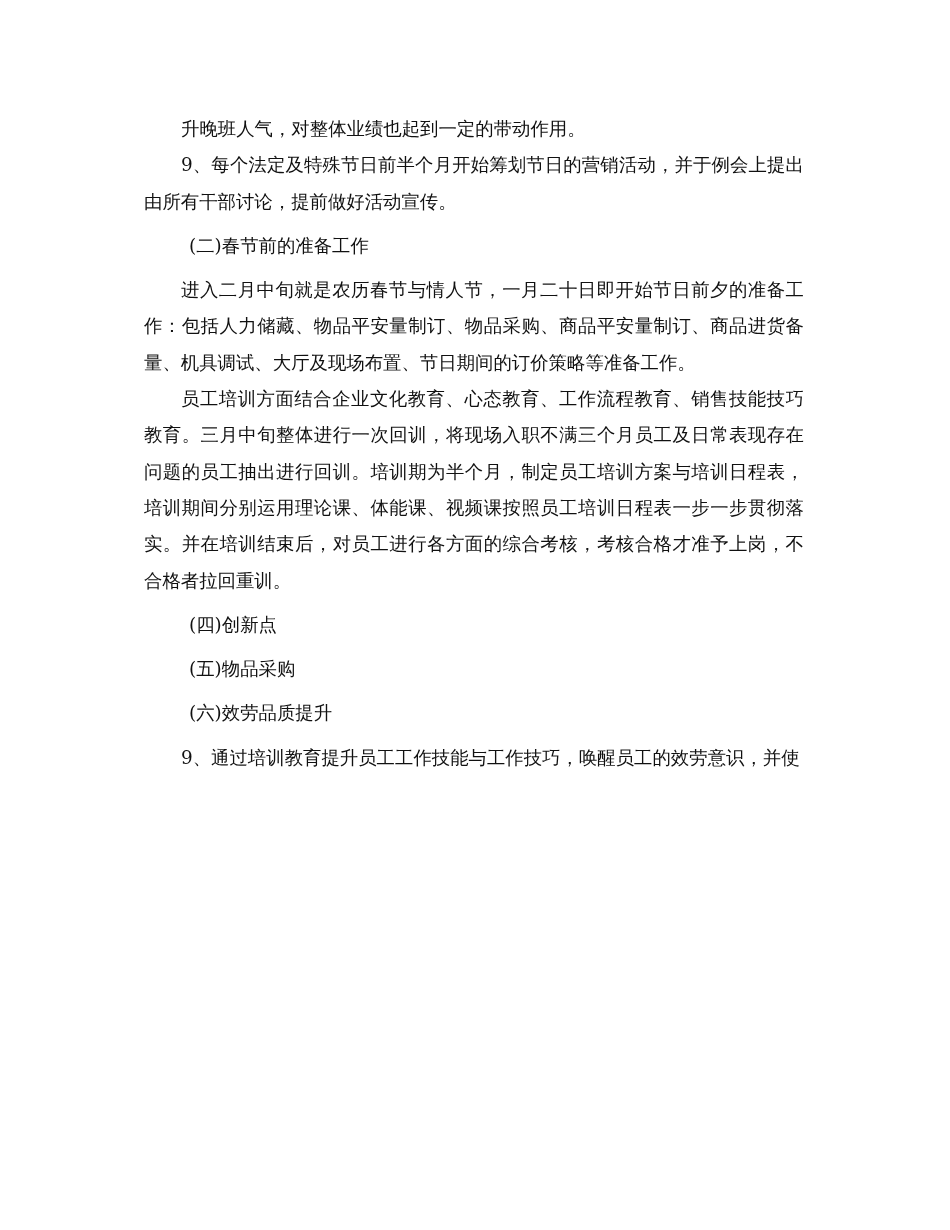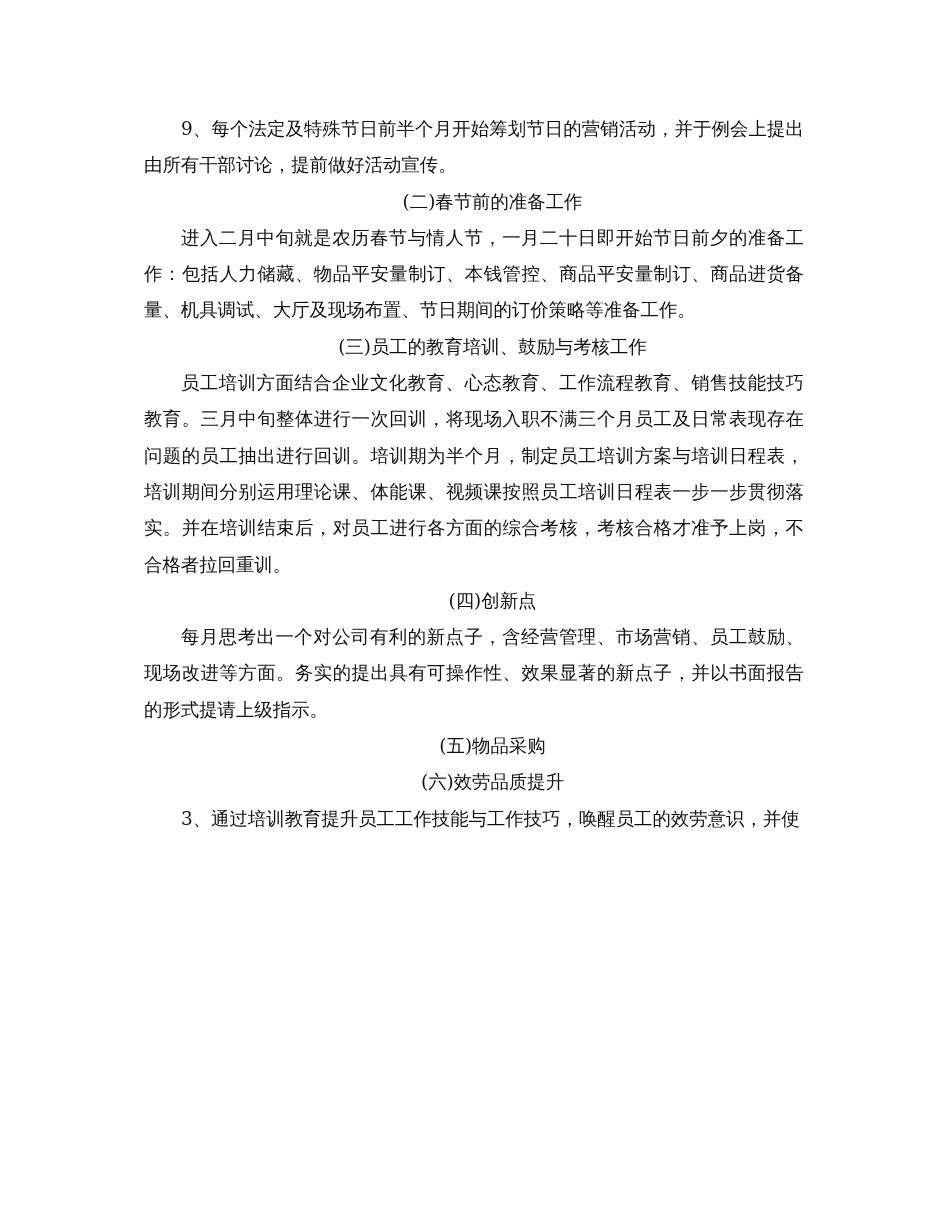--- a/index.html
+++ b/index.html
@@ -8,29 +8,28 @@
     position: absolute;
     left: 144px;
     top: 111px;
     width: 660px;
     font-family: "DejaVu Serif", "Liberation Serif", serif;
     font-size: 18.4px;
     line-height: 36.3px;
     color: #111111;
   }
   .p { margin: 0; padding: 0; text-indent: 37px; text-align: justify; text-justify: inter-character; }
-  .h { margin: 0; padding: 0; text-indent: 37px; text-align: center; }
+  .h { margin: 8px; padding: 0; text-indent: 37px; }
 </style>
 </head>
 <body>
 
 <div class="page">
+  <p class="p">升晚班人气，对整体业绩也起到一定的带动作用。</p>
   <p class="p">9、每个法定及特殊节日前半个月开始筹划节日的营销活动，并于例会上提出由所有干部讨论，提前做好活动宣传。</p>
   <p class="h">(二)春节前的准备工作</p>
-  <p class="p">进入二月中旬就是农历春节与情人节，一月二十日即开始节日前夕的准备工作：包括人力储藏、物品平安量制订、本钱管控、商品平安量制订、商品进货备量、机具调试、大厅及现场布置、节日期间的订价策略等准备工作。</p>
-  <p class="h">(三)员工的教育培训、鼓励与考核工作</p>
+  <p class="p">进入二月中旬就是农历春节与情人节，一月二十日即开始节日前夕的准备工作：包括人力储藏、物品平安量制订、物品采购、商品平安量制订、商品进货备量、机具调试、大厅及现场布置、节日期间的订价策略等准备工作。</p>
   <p class="p">员工培训方面结合企业文化教育、心态教育、工作流程教育、销售技能技巧教育。三月中旬整体进行一次回训，将现场入职不满三个月员工及日常表现存在问题的员工抽出进行回训。培训期为半个月，制定员工培训方案与培训日程表，培训期间分别运用理论课、体能课、视频课按照员工培训日程表一步一步贯彻落实。并在培训结束后，对员工进行各方面的综合考核，考核合格才准予上岗，不合格者拉回重训。</p>
   <p class="h">(四)创新点</p>
-  <p class="p">每月思考出一个对公司有利的新点子，含经营管理、市场营销、员工鼓励、现场改进等方面。务实的提出具有可操作性、效果显著的新点子，并以书面报告的形式提请上级指示。</p>
   <p class="h">(五)物品采购</p>
   <p class="h">(六)效劳品质提升</p>
-  <p class="p">3、通过培训教育提升员工工作技能与工作技巧，唤醒员工的效劳意识，并使</p>
+  <p class="p">9、通过培训教育提升员工工作技能与工作技巧，唤醒员工的效劳意识，并使</p>
 </div>
 
 </body></html>

